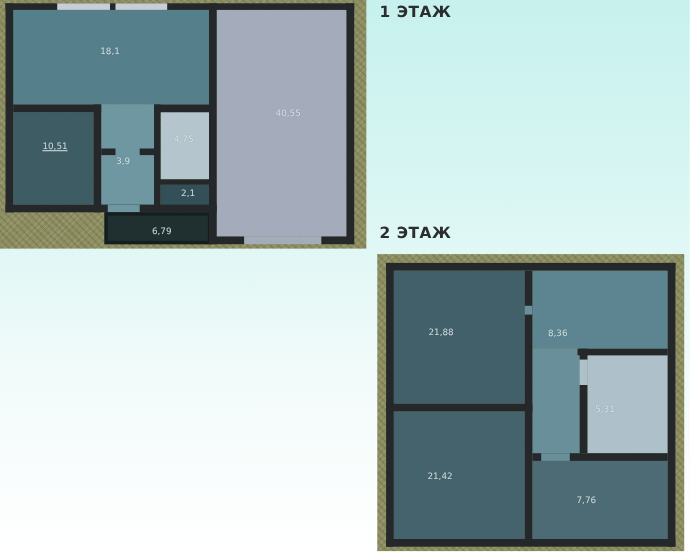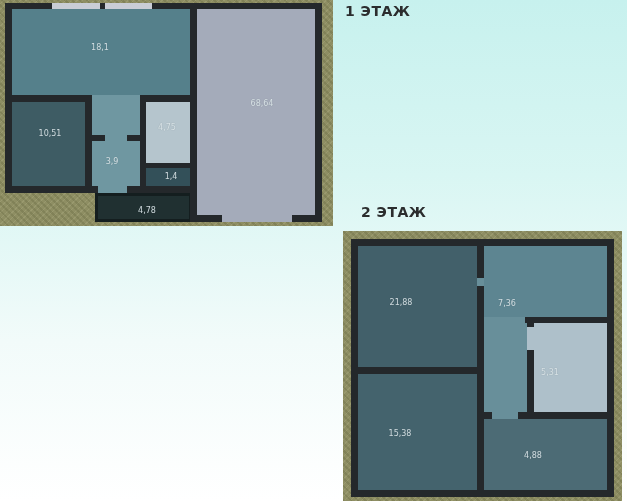--- a/index.html
+++ b/index.html
@@ -45,21 +45,21 @@
   .r-12-46{background:var(--room-12-46,#44636d);}
   .r-7-76{background:var(--room-7-76,#4c6b75);}
 </style>
 </head>
 <body>
 
 <div class="page">
 
   <div class="floor-title" style="left:345px;top:3px;">1 ЭТАЖ</div>
 
-  <div class="floor-title" style="left:345px;top:204px;margin-left:16px;">2 ЭТАЖ</div>
+  <div class="floor-title" style="left:345px;top:204px;">2 ЭТАЖ</div>
 
   <div class="plan" style="left:0;top:0;width:333px;height:226px;">
 
     <div class="room r-28-5" style="left:12px;top:9px;width:178px;height:86px;"></div>
     <div class="room r-10-51" style="left:12px;top:102px;width:73px;height:84px;"></div>
     <div class="room r-3-9" style="left:92px;top:95px;width:48px;height:95px;"></div>
     <div class="room r-4-75" style="left:146px;top:102px;width:44px;height:61px;"></div>
     <div class="room r-2-1" style="left:146px;top:168px;width:44px;height:19px;"></div>
     <div class="room r-40-55" style="left:197px;top:9px;width:118px;height:206px;"></div>
 
@@ -78,26 +78,26 @@
     <div class="room r-3-9" style="left:98px;top:186px;width:29px;height:7px;"></div>
     <div class="room r-4-78" style="left:95px;top:193px;width:97px;height:29px;"></div>
 
     <div class="wall" style="left:190px;top:3px;width:7px;height:219px;"></div>
     <div class="wall" style="left:315px;top:3px;width:7px;height:219px;"></div>
     <div class="wall" style="left:190px;top:215px;width:32px;height:7px;"></div>
     <div class="wall" style="left:292px;top:215px;width:30px;height:7px;"></div>
     <div class="room r-40-55" style="left:222px;top:215px;width:70px;height:7px;"></div>
 
     <div class="area-label" style="left:100px;top:47px;">18,1</div>
-    <div class="area-label" style="left:50px;top:133px;">10,51</div>
-    <div class="area-label" style="left:112px;top:161px;">3,9</div>
+    <div class="area-label" style="left:50px;top:133px;text-decoration:underline;">10,51</div>
+    <div class="area-label" style="left:112px;top:147px;">3,9</div>
     <div class="area-label" style="left:167px;top:127px;">4,75</div>
-    <div class="area-label" style="left:171px;top:176px;">1,4</div>
-    <div class="area-label" style="left:147px;top:210px;">4,78</div>
-    <div class="area-label" style="left:262px;top:103px;">68,64</div>
+    <div class="area-label" style="left:171px;top:176px;">2,1</div>
+    <div class="area-label" style="left:147px;top:210px;">6,79</div>
+    <div class="area-label" style="left:262px;top:103px;">40,55</div>
   </div>
 
   <div class="plan" style="left:343px;top:231px;width:279px;height:270px;">
 
     <div class="room r-12-25" style="left:15px;top:15px;width:119px;height:121px;"></div>
     <div class="room r-12-46" style="left:15px;top:143px;width:119px;height:116px;"></div>
     <div class="room r-8-36" style="left:141px;top:15px;width:123px;height:71px;"></div>
     <div class="room r-8-36b" style="left:141px;top:86px;width:43px;height:95px;"></div>
     <div class="room r-5-31" style="left:191px;top:92px;width:73px;height:89px;"></div>
     <div class="room r-7-76" style="left:141px;top:188px;width:123px;height:71px;"></div>
@@ -111,19 +111,19 @@
     <div class="wall" style="left:134px;top:15px;width:7px;height:244px;"></div>
     <div class="room r-8-36b" style="left:134px;top:47px;width:7px;height:8px;"></div>
     <div class="wall" style="left:182px;top:86px;width:82px;height:6px;"></div>
     <div class="wall" style="left:184px;top:86px;width:7px;height:10px;"></div>
     <div class="room r-5-31" style="left:184px;top:96px;width:7px;height:23px;"></div>
     <div class="wall" style="left:184px;top:119px;width:7px;height:62px;"></div>
     <div class="wall" style="left:141px;top:181px;width:123px;height:7px;"></div>
     <div class="room r-8-36b" style="left:149px;top:181px;width:26px;height:7px;"></div>
 
     <div class="area-label" style="left:58px;top:71px;">21,88</div>
-    <div class="area-label" style="left:164px;top:72px;">7,36</div>
+    <div class="area-label" style="left:164px;top:72px;">8,36</div>
     <div class="area-label" style="left:207px;top:141px;">5,31</div>
-    <div class="area-label" style="left:57px;top:202px;">15,38</div>
-    <div class="area-label" style="left:190px;top:224px;">4,88</div>
+    <div class="area-label" style="left:57px;top:202px;">21,42</div>
+    <div class="area-label" style="left:190px;top:224px;">7,76</div>
   </div>
 
 </div>
 
 </body></html>

